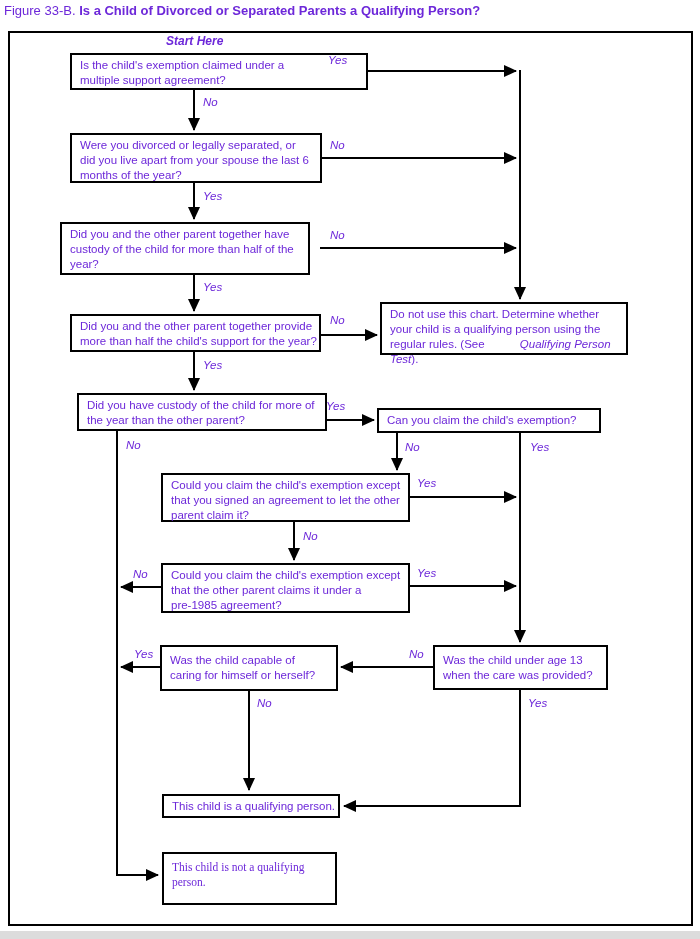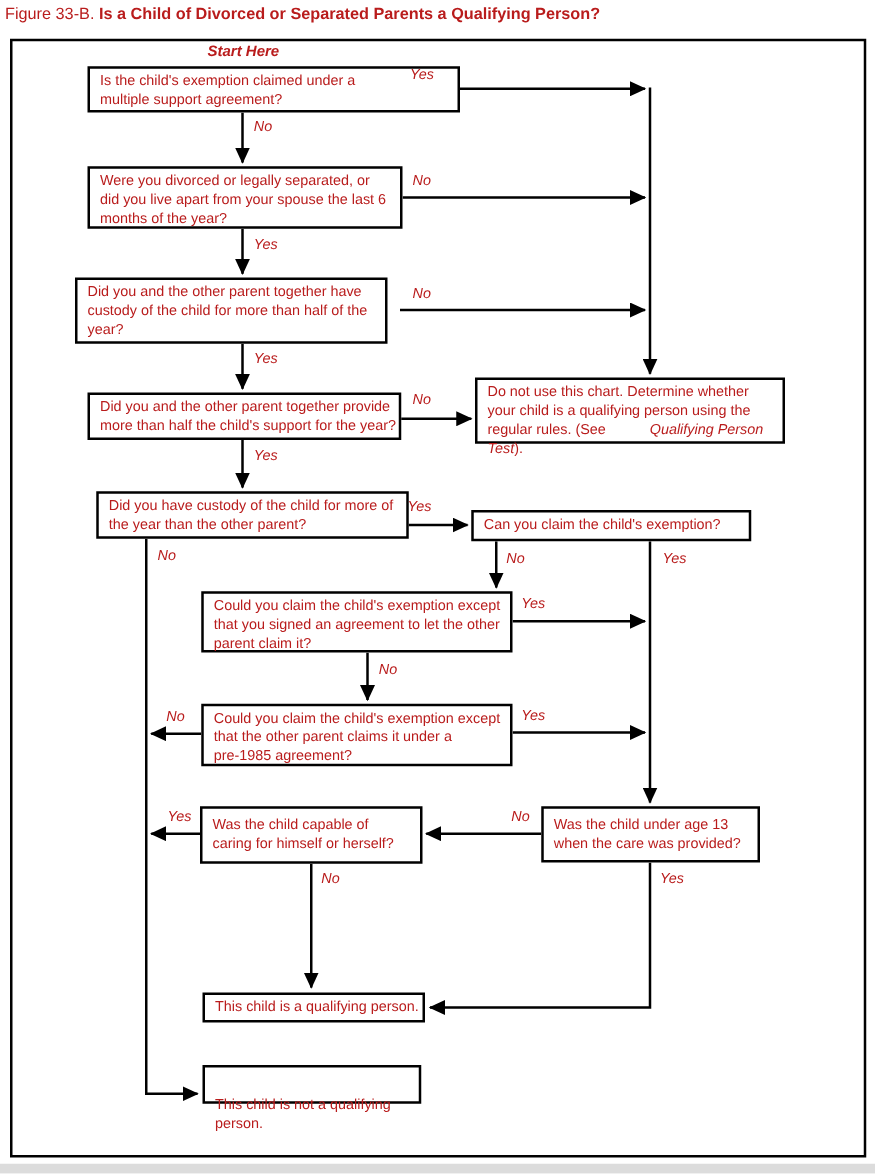--- a/index.html
+++ b/index.html
@@ -2,21 +2,21 @@
 <html><head>
 <meta charset="utf-8">
 <style>
   html, body { margin: 0; padding: 0; background: #ffffff; }
   .page {
     position: relative;
     width: 700px;
     height: 939px;
     background: #ffffff;
     font-family: "Liberation Sans", sans-serif;
-    color: #b91c1c;
+    color: #6d28d9;
     overflow: hidden;
   }
   .fig-title {
     position: absolute;
     left: 4px; top: 3px;
     font-size: 13px;
     white-space: nowrap;
   }
   .fig-title .bold { font-weight: bold; }
   .frame {
@@ -140,21 +140,21 @@
   <div class="box" style="left:161px;top:563px;width:249px;height:50px;">Could you claim the child's exemption except
 that the other parent claims it under a
 pre-1985 agreement?</div>
 
   <div class="box" style="left:160px;top:645px;width:178px;height:46px;padding-top:6px;">Was the child capable of
 caring for himself or herself?</div>
   <div class="box" style="left:433px;top:645px;width:175px;height:45px;padding-top:6px;">Was the child under age 13
 when the care was provided?</div>
 
   <div class="box" style="left:162px;top:794px;width:178px;height:24px;">This child is a qualifying person.</div>
-  <div class="box" style="left:162px;top:852px;width:175px;height:31px;padding-top:23px;">This child is not a qualifying
+  <div class="box" style="left:162px;top:852px;width:175px;height:53px;padding-top:6px;font-family:Liberation Serif, serif;">This child is not a qualifying
 person.</div>
 
   <div class="lbl" style="left:328px;top:54px;">Yes</div>
   <div class="lbl" style="left:203px;top:96px;">No</div>
   <div class="lbl" style="left:330px;top:139px;">No</div>
   <div class="lbl" style="left:203px;top:190px;">Yes</div>
   <div class="lbl" style="left:330px;top:229px;">No</div>
   <div class="lbl" style="left:203px;top:281px;">Yes</div>
   <div class="lbl" style="left:330px;top:314px;">No</div>
   <div class="lbl" style="left:203px;top:359px;">Yes</div>

